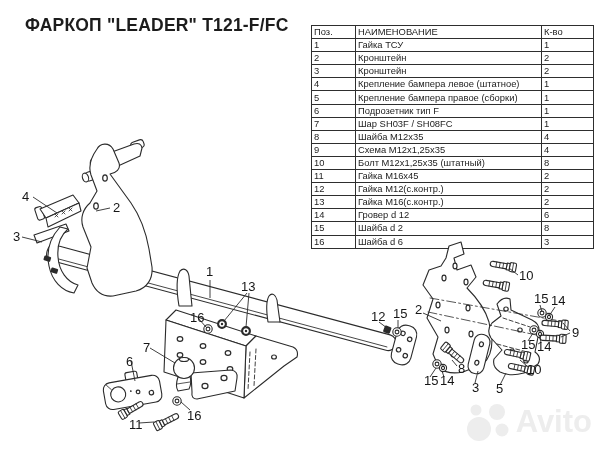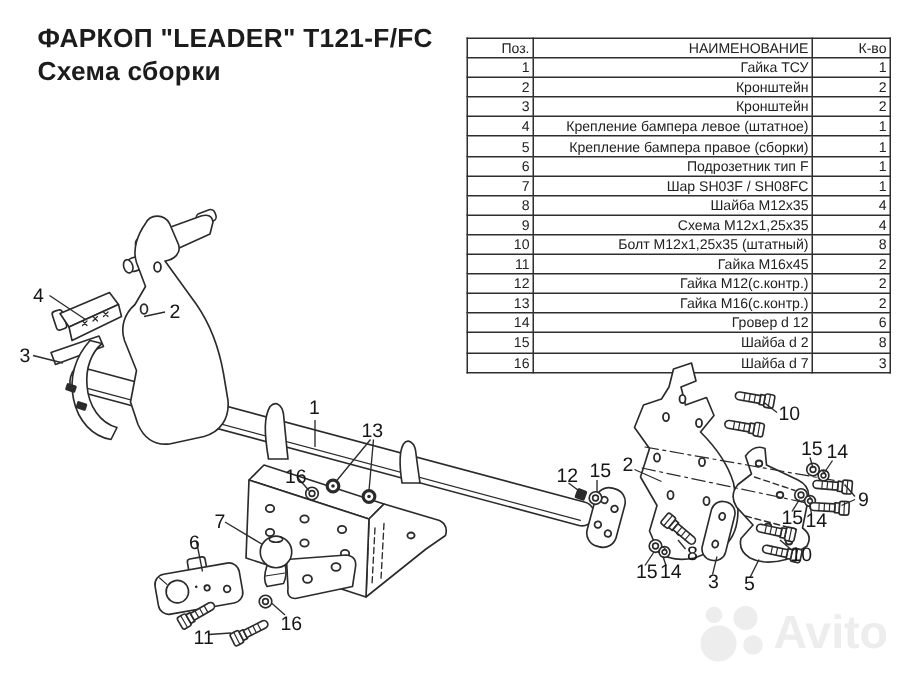--- a/index.html
+++ b/index.html
@@ -6,21 +6,21 @@
     --line:#2b2b2b; --text:#1c1c1c; --table_border:#2e2e2e; --watermark:#ededed;
   }
   html,body{margin:0;padding:0;background:#fff;}
   .page{position:relative;width:600px;height:450px;background:#fff;overflow:hidden;
         font-family:"Liberation Sans",sans-serif;color:var(--text);}
   .title{position:absolute;left:25px;top:14px;font-size:17.5px;line-height:22px;
          font-weight:600;color:var(--text);letter-spacing:.2px;}
   table.parts{position:absolute;left:311px;top:25px;width:282px;border-collapse:collapse;
          font-size:9.4px;color:#222;table-layout:fixed;}
   table.parts th, table.parts td{border:1px solid var(--table_border);padding:0 2px;
-         height:12.1px;line-height:12px;text-align:right;font-weight:400;
+         height:12.1px;line-height:12px;text-align:left;font-weight:400;
          white-space:nowrap;overflow:hidden;}
   col.c-pos{width:44px;} col.c-name{width:186px;} col.c-qty{width:52px;}
   svg.diagram{position:absolute;left:0;top:0;}
   .ln{fill:none;stroke:var(--line);stroke-width:1.1;stroke-linejoin:round;stroke-linecap:round;}
   .fw{fill:#fff;stroke:var(--line);stroke-width:1.1;stroke-linejoin:round;}
   .fd{fill:var(--line);stroke:none;}
   .hole{fill:#fff;stroke:var(--line);stroke-width:1.2;}
   .thin{stroke-width:.8;}
   .dash{stroke-dasharray:4 2.5;stroke-width:.9;}
   .cl{stroke-dasharray:9 3 2 3;stroke-width:.8;}
@@ -29,21 +29,20 @@
   .watermark{position:absolute;right:8px;bottom:6px;display:flex;align-items:center;gap:4px;
          color:var(--watermark);font-size:31px;font-weight:700;user-select:none;}
 </style>
 </head>
 <body>
 
 <div class="page">
 
   <div class="title">
     <div>ФАРКОП "LEADER" T121-F/FC</div>
-    <div>Схема сборки</div>
   </div>
 
   <table class="parts">
     <colgroup>
         <col class="c-pos">
         <col class="c-name">
         <col class="c-qty">
       </colgroup>
     <thead>
       <tr>
@@ -138,21 +137,21 @@
     </tr>
 
     <tr>
       <td>15</td>
       <td>Шайба d 2</td>
       <td>8</td>
     </tr>
 
     <tr>
       <td>16</td>
-      <td>Шайба d 7</td>
+      <td>Шайба d 6</td>
       <td>3</td>
     </tr>
   </tbody>
   </table>
 
   <svg class="diagram" width="600" height="450" viewBox="0 0 600 450">
     <defs>
       <g id="bolt">
         <rect class="fw" x="0" y="-4.5" width="6.5" height="9" rx="1.5"></rect>
         <line class="ln thin" x1="3.2" y1="-4.5" x2="3.2" y2="4.5"></line>

